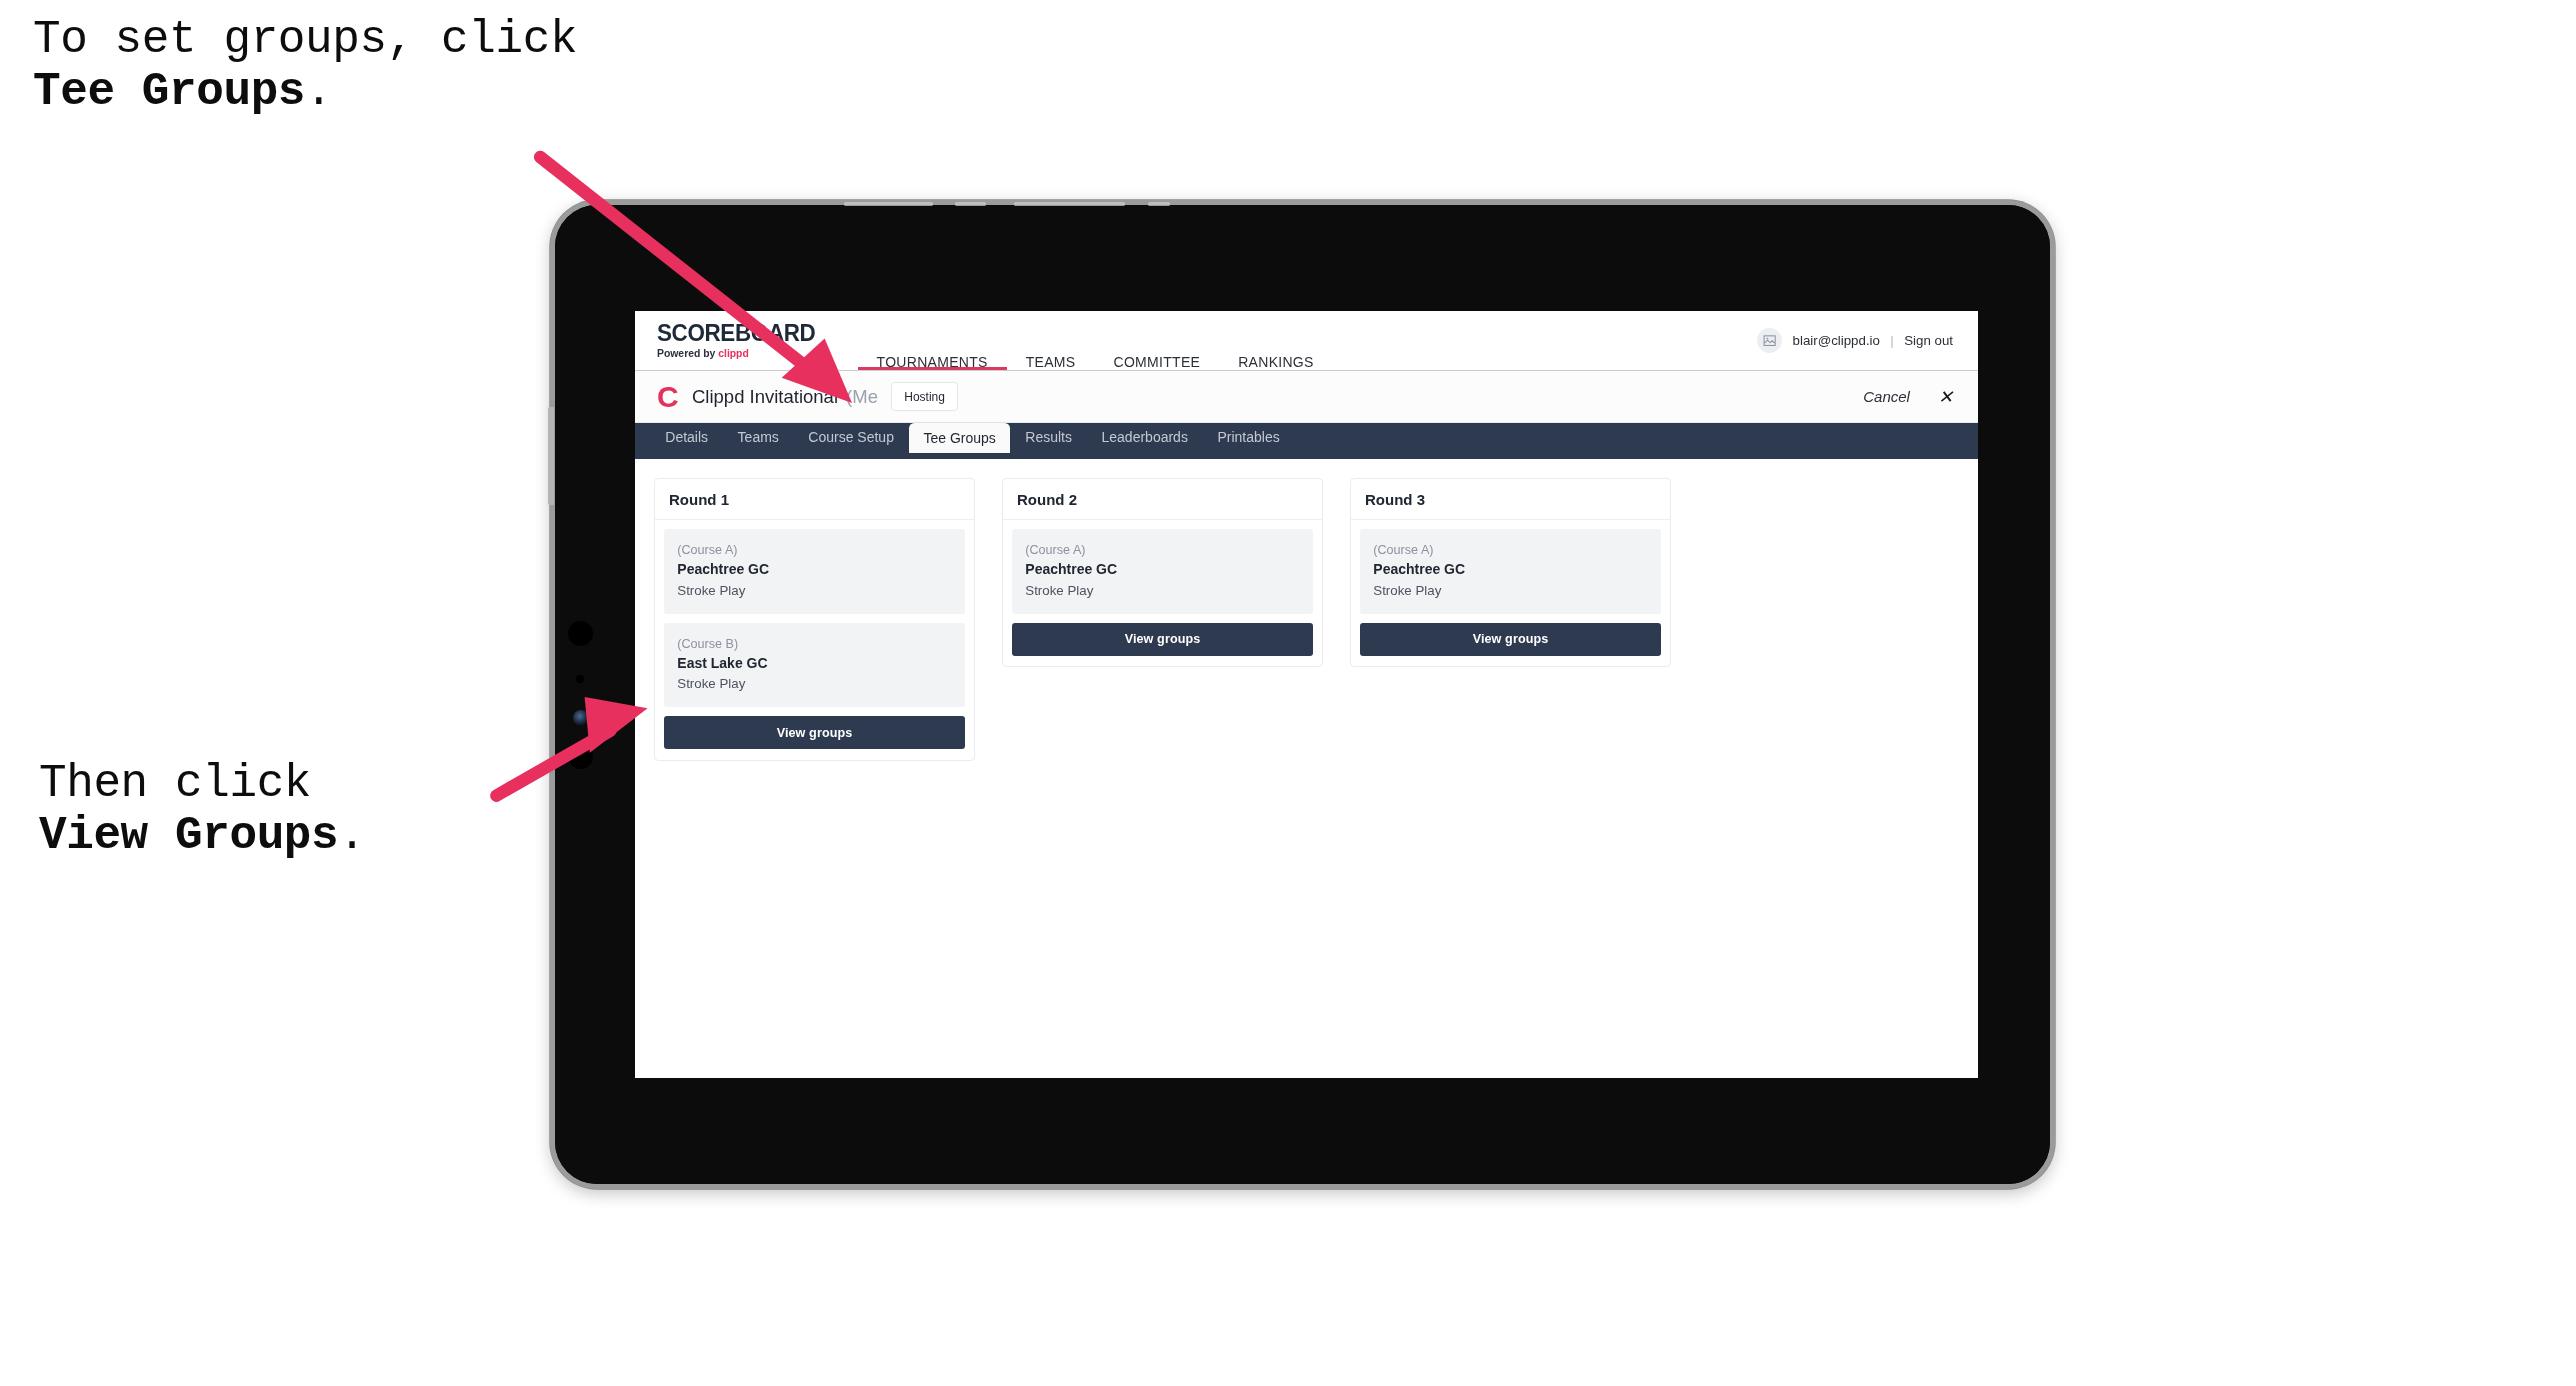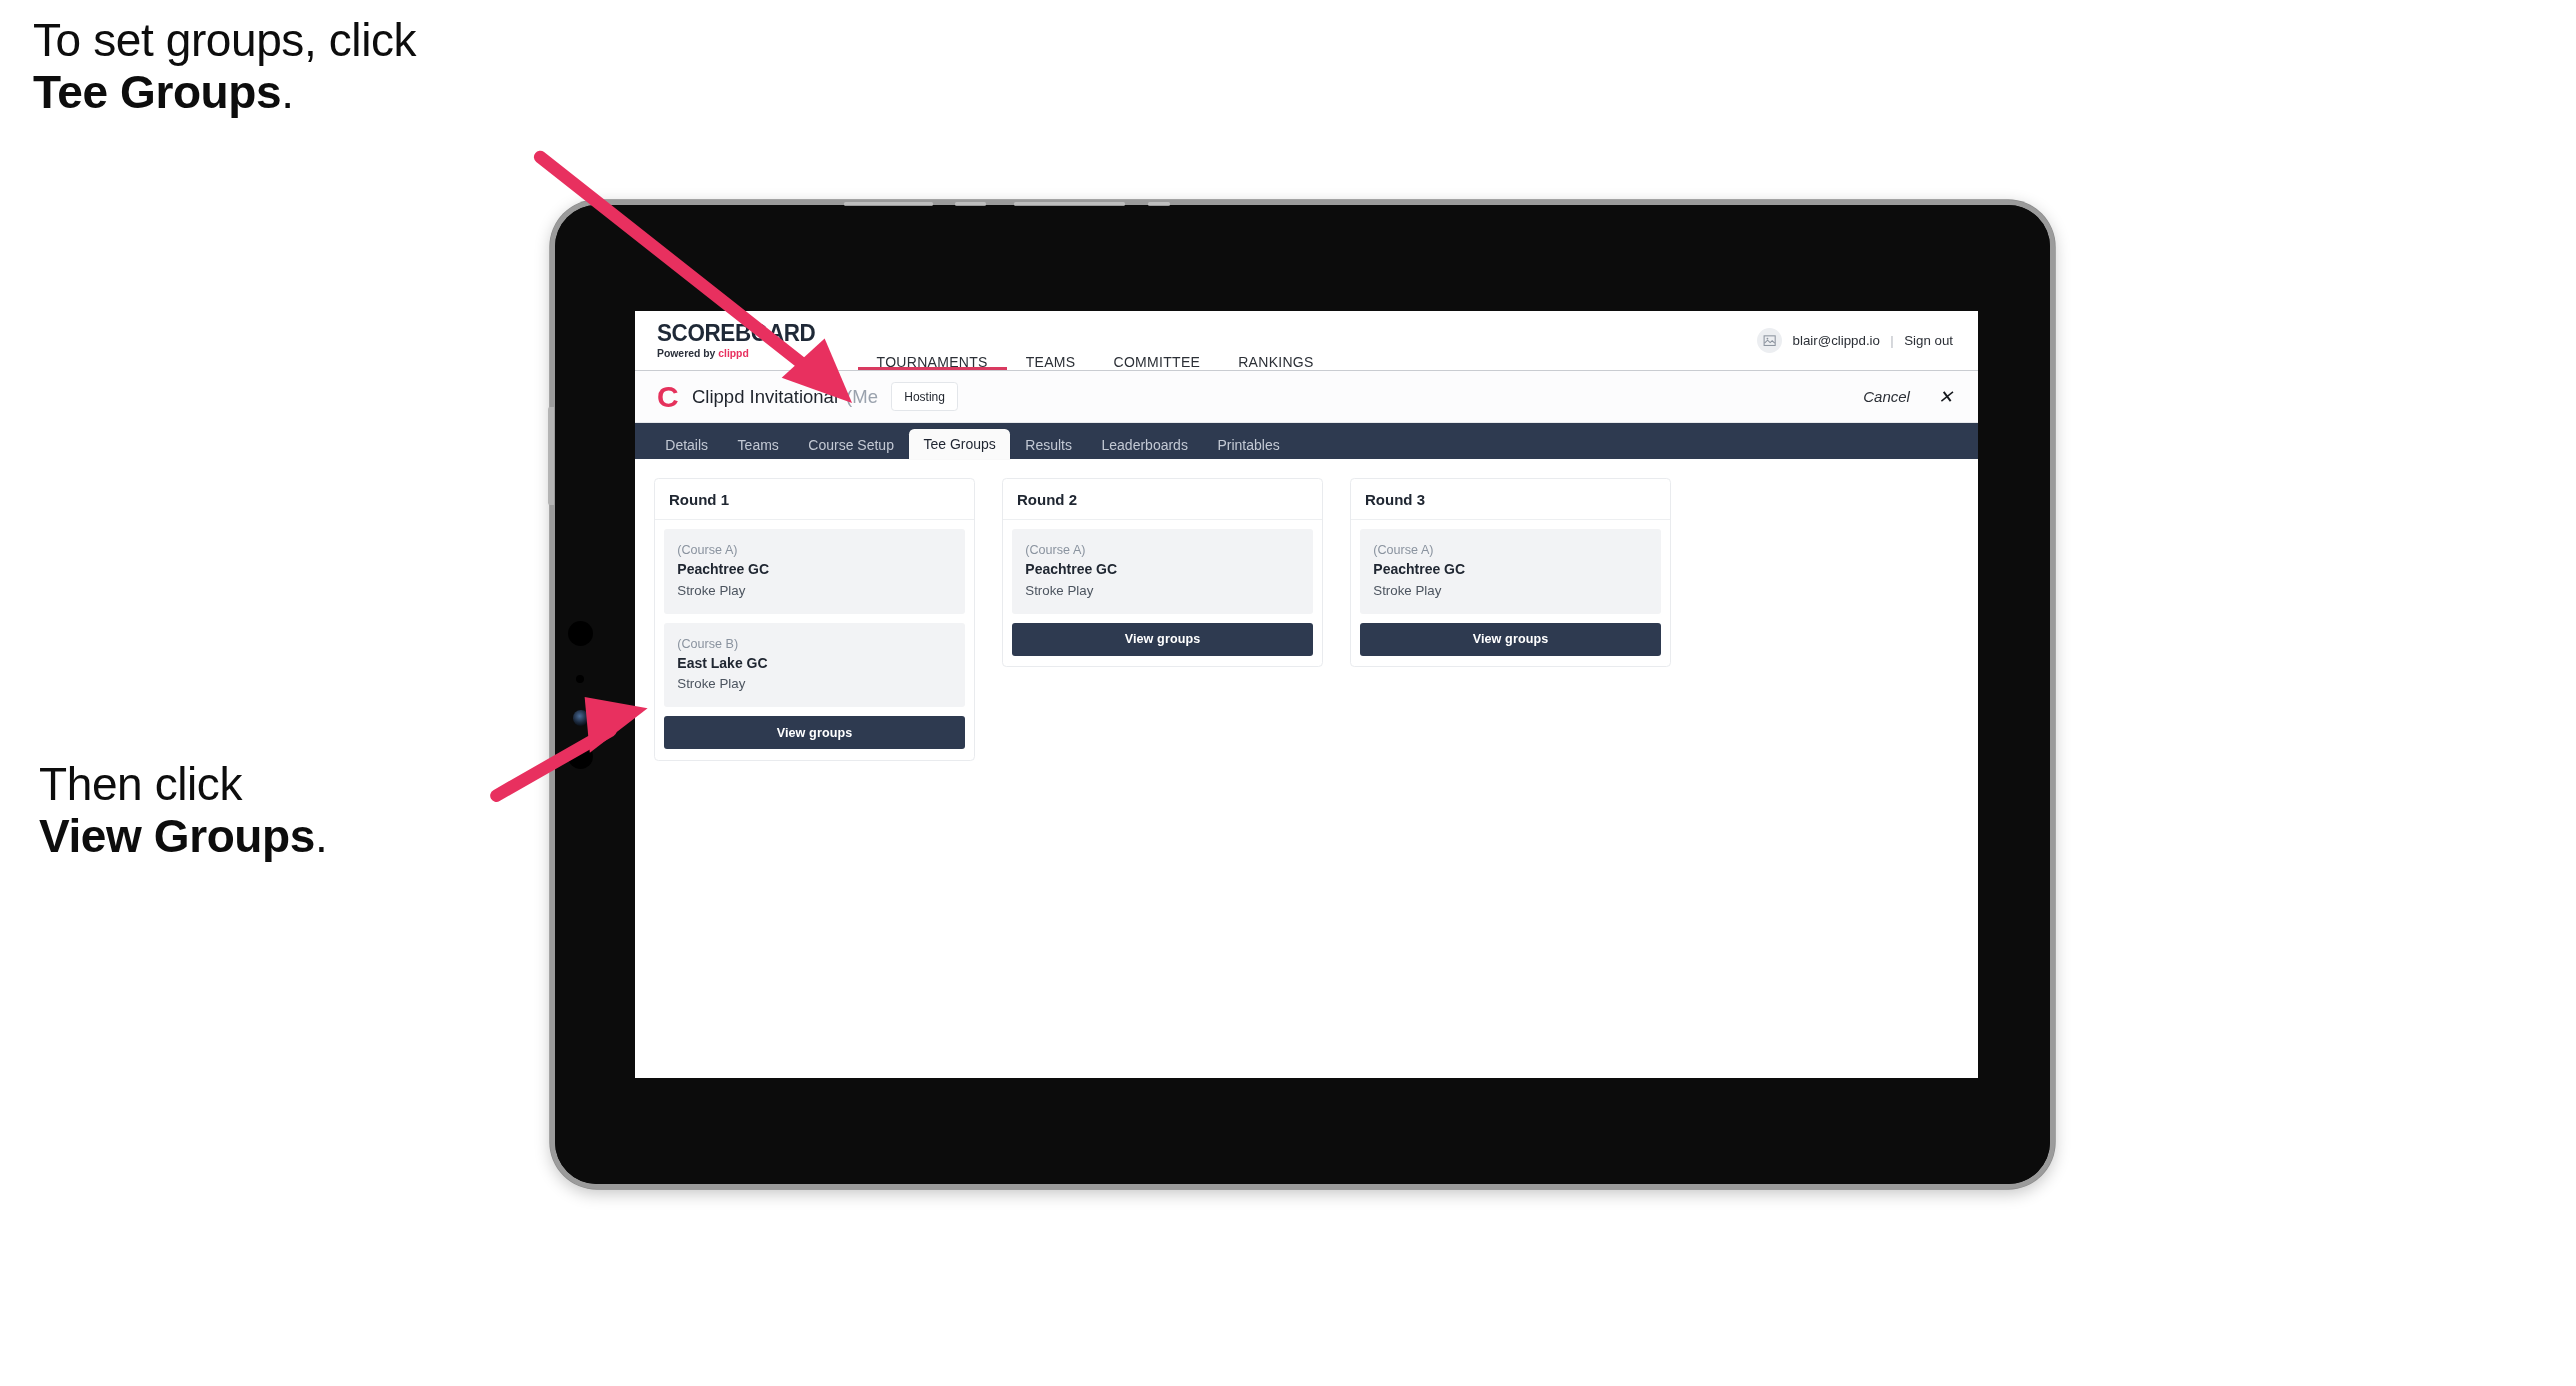--- a/index.html
+++ b/index.html
@@ -21,21 +21,21 @@
     position: absolute;
     color: #0d0d0d;
     font-family: "Liberation Sans", sans-serif;
     font-size: 46px;
     line-height: 1.12;
     letter-spacing: -0.4px;
   }
   .callout .strong { font-weight: 700; }
   #callout-top  { left: 33px; top: 15px; }
   #callout-bottom { left: 39px; top: 759px; }
-  .callout-line { white-space: nowrap; }
+  .callout-line { white-space: nowrap; font-family: Liberation Mono, monospace; }
 
   
   .arrow-layer {
     position: absolute;
     left: 0; top: 0;
     width: 2576px; height: 1386px;
     pointer-events: none;
   }
 
   
@@ -225,21 +225,20 @@
     font-style: italic;
   }
   .cancel-label { font-size: 15px; color: #2b2f36; }
   .cancel-x { font-size: 18px; color: #15181d; line-height: 1; font-weight: 400;}
 
   
   .tabbar {
     height: 36px;
     background: #2e3a50;
     display: flex;
-    align-items: flex-end;
     padding-left: 16.3px;
     gap: 1.5px;
   }
   .tab {
     font-size: 14px;
     color: #c3c9d4;
     padding: 0 14px;
     height: 28px;
     display: flex;
     align-items: center;

